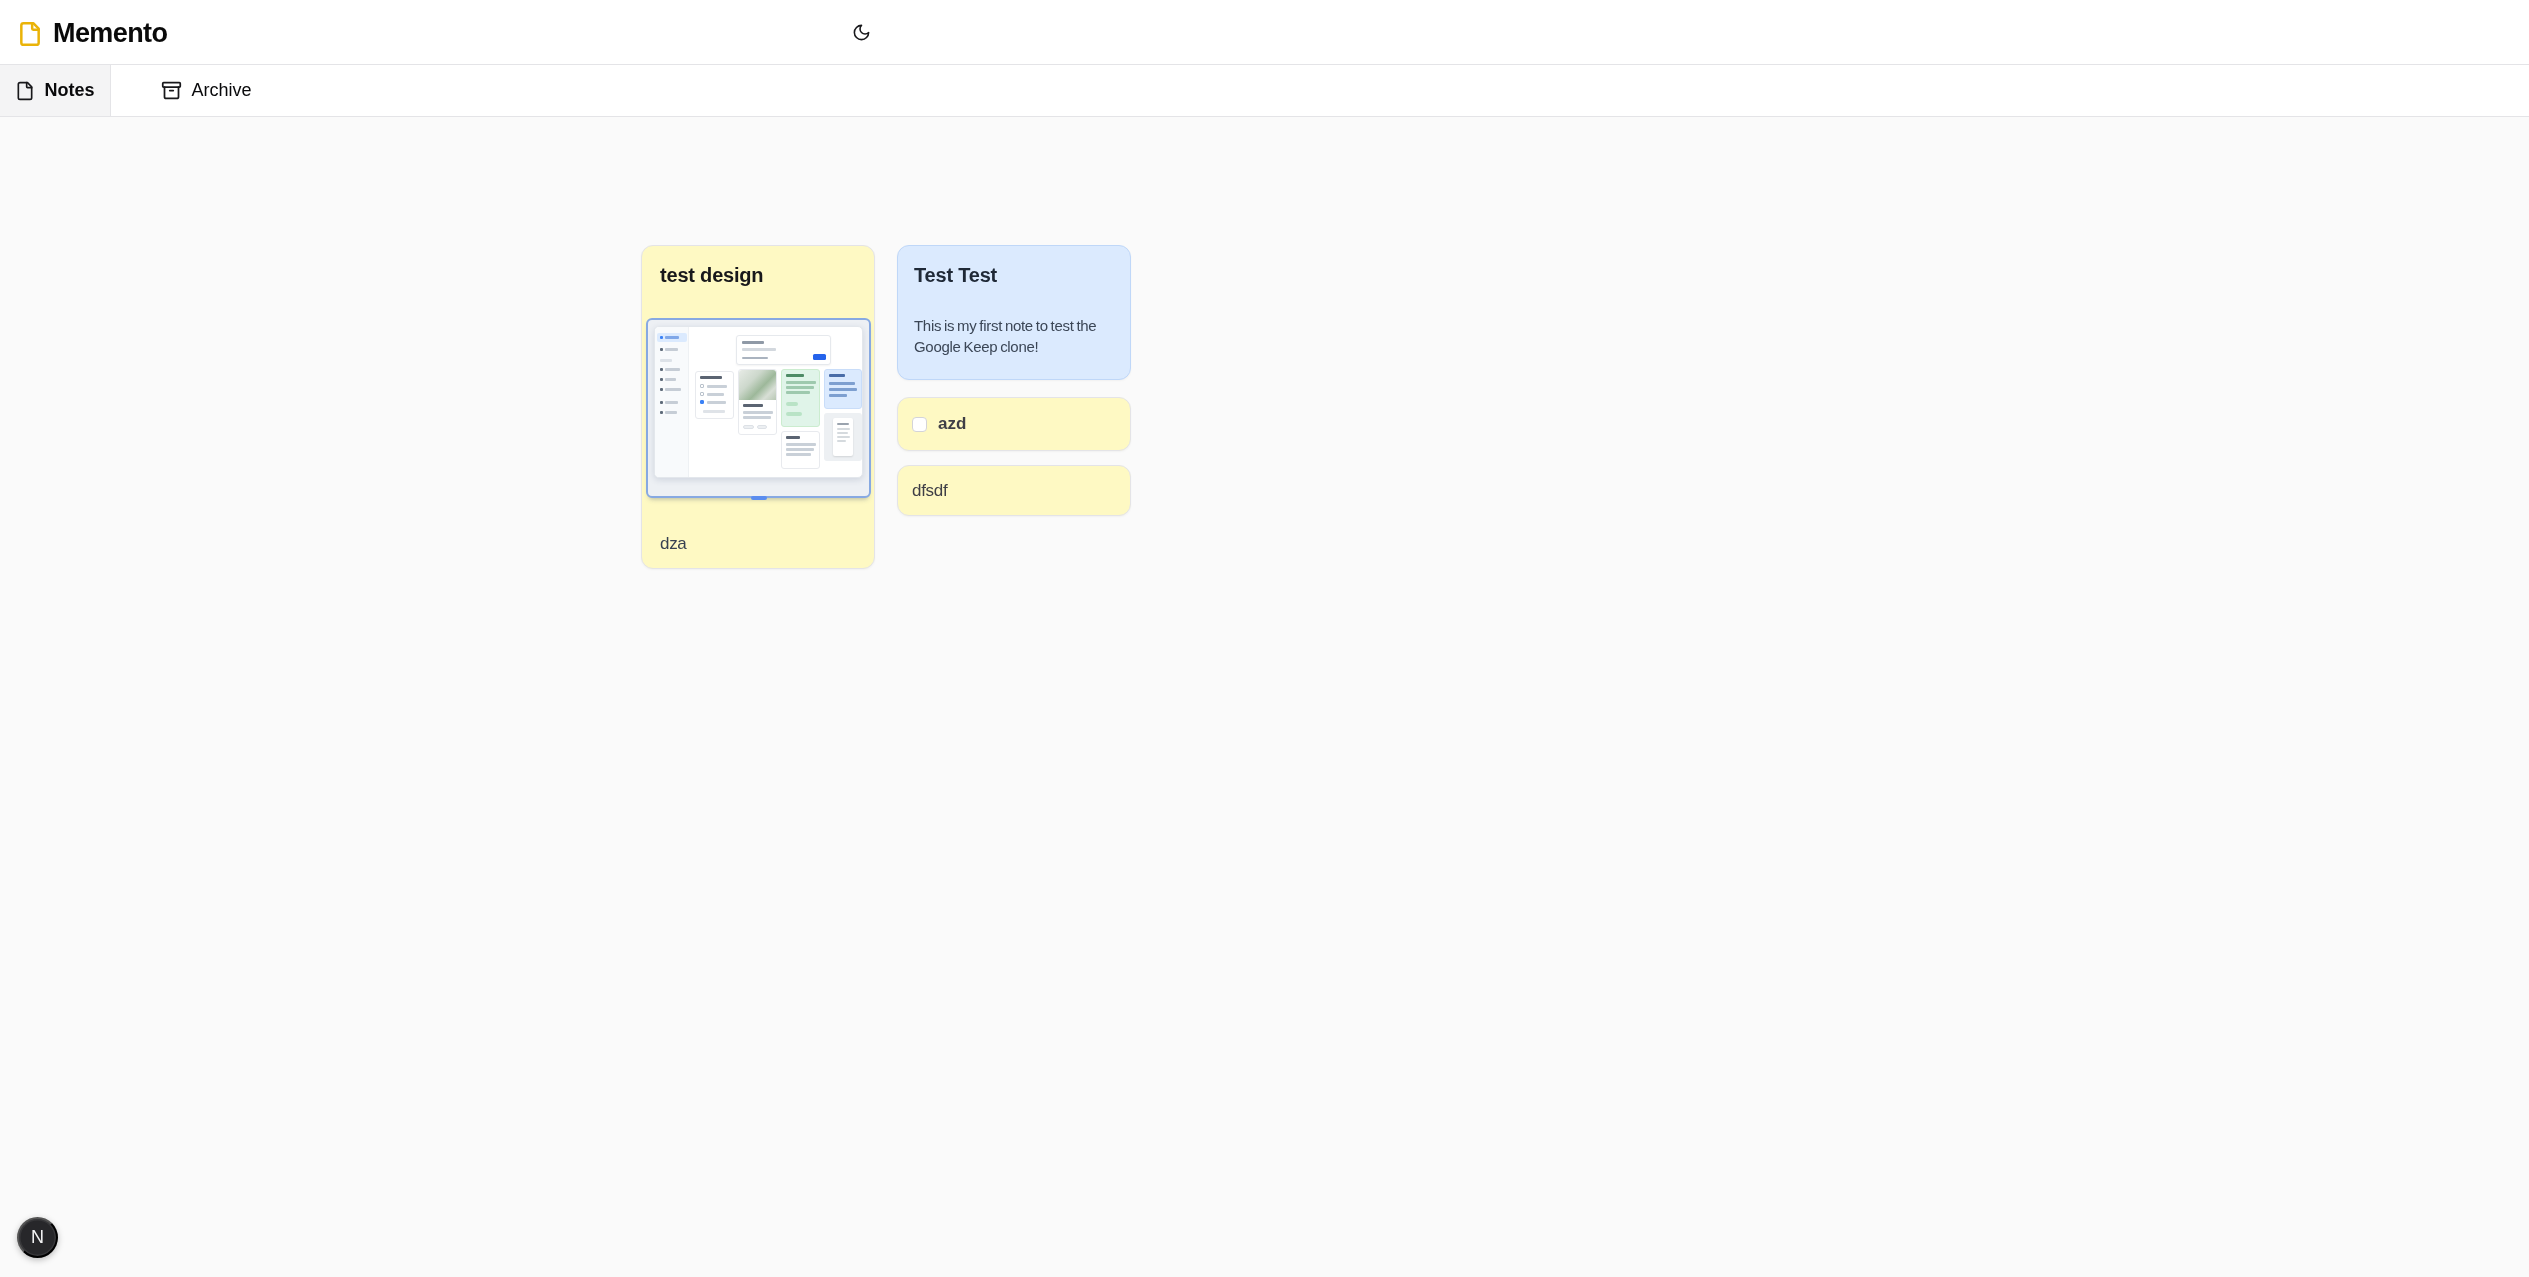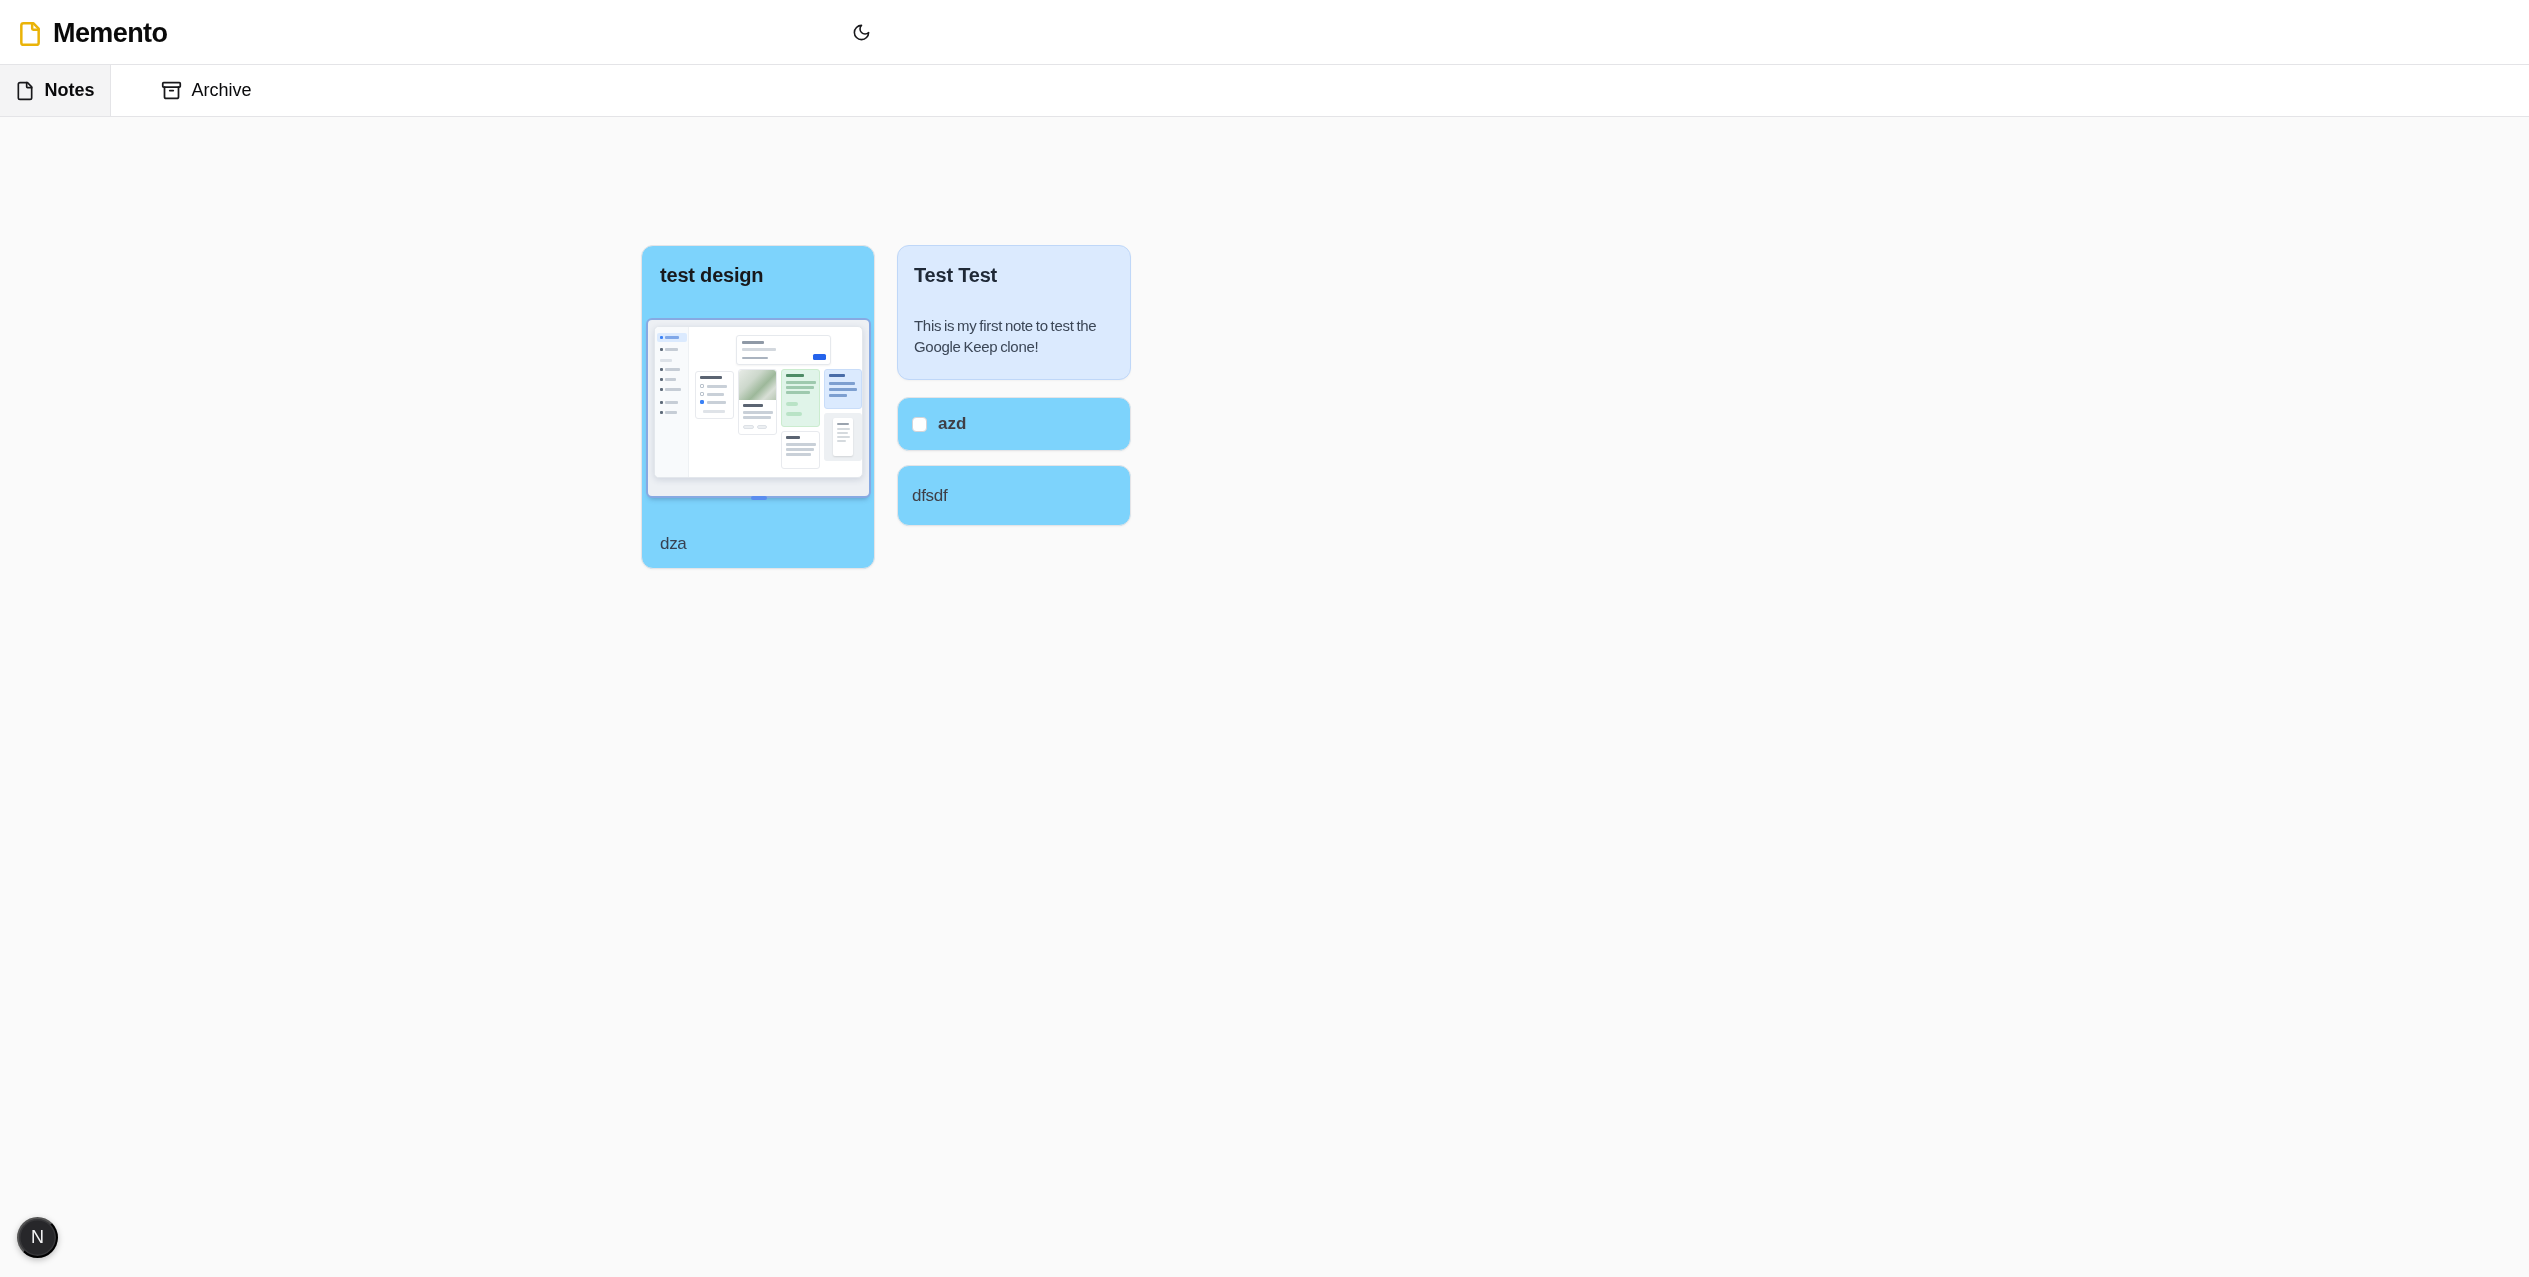--- a/index.html
+++ b/index.html
@@ -35,38 +35,38 @@
   .composer-input { position:absolute; left:17px; top:19px; width:586px; height:33px;
                     border:1px solid #f1f1f4; border-radius:9px; outline:none; background:#fff;
                     font-size:17.5px; padding:0 13px; color:#18181b; font-family:inherit; }
   .composer-input::placeholder { color:#9ca3af; }
   .newlist-btn { position:absolute; left:620px; top:18px; width:36px; height:34px; border:none; background:transparent;
                  display:flex; align-items:center; justify-content:center; cursor:pointer; border-radius:8px; }
 
   
   .notes-grid { position:absolute; left:641px; top:245px; display:flex; gap:22px; align-items:flex-start; }
   .note-col { width:234px; display:flex; flex-direction:column; }
-  .note-card { width:234px; background:#7dd3fc; border:1px solid #e4e4e7; border-radius:12px;
+  .note-card { width:234px; background:#fef9c3; border:1px solid #e4e4e7; border-radius:12px;
                box-shadow:0 1px 2px rgba(0,0,0,.04); cursor:pointer; }
   .note-title { font-size:20px; font-weight:600; color:#18181b; letter-spacing:-0.2px; }
   .note-body { font-size:15px; color:#374151; letter-spacing:-0.3px; word-spacing:-1px; line-height:21px; }
 
   .card-testdesign { padding:18px 0 14px 0; }
   .card-testdesign .note-title { padding:0 18px; }
   .card-testdesign .note-body { margin-top:35px; padding:0 18px; font-size:17px; color:#374151; }
 
   .card-testnote { background:#dbeafe; border-color:#bfd7f8; padding:18px 16px 22px 16px; margin-bottom:17px; min-height:129px; }
   .card-testnote .note-title { color:#1f2937; }
   .card-testnote .note-body { margin-top:28px; color:#3b4656; }
 
   .card-azd { height:54px; display:flex; align-items:center; padding:0 14px; margin-bottom:14px; }
   .checkbox { width:15px; height:15px; border:1.5px solid #d4d4d8; border-radius:4px; background:#fff; flex:0 0 auto; }
   .check-label { margin-left:11px; font-size:17px; color:#3f3f46;font-weight:bold; }
 
-  .card-dfsdf { height:61px; display:flex; align-items:center; padding:0 14px; }
+  .card-dfsdf { height:51px; display:flex; align-items:center; padding:0 14px; }
   .card-dfsdf .note-body { font-size:17px; color:#3f3f46; }
 
   
   .note-image { position:relative; margin:31px 4px 0 4px; width:225px; height:180px;
                 border:2px solid #87a9e2; border-radius:6px; background:#edf0f4;
                 box-shadow:0 4px 5px -3px rgba(40,60,100,.35); }
   .resize-handle { position:absolute; bottom:-4px; left:50%; transform:translateX(-50%);
                    width:16px; height:4px; background:#5b8def; border-radius:2px; }
   .thumb-window { position:absolute; left:6px; top:6px; width:209px; height:152px; background:#fff;
                   border:1px solid #e3e7ec; border-radius:5px; box-shadow:0 2px 6px rgba(50,70,110,.16); overflow:hidden; }

